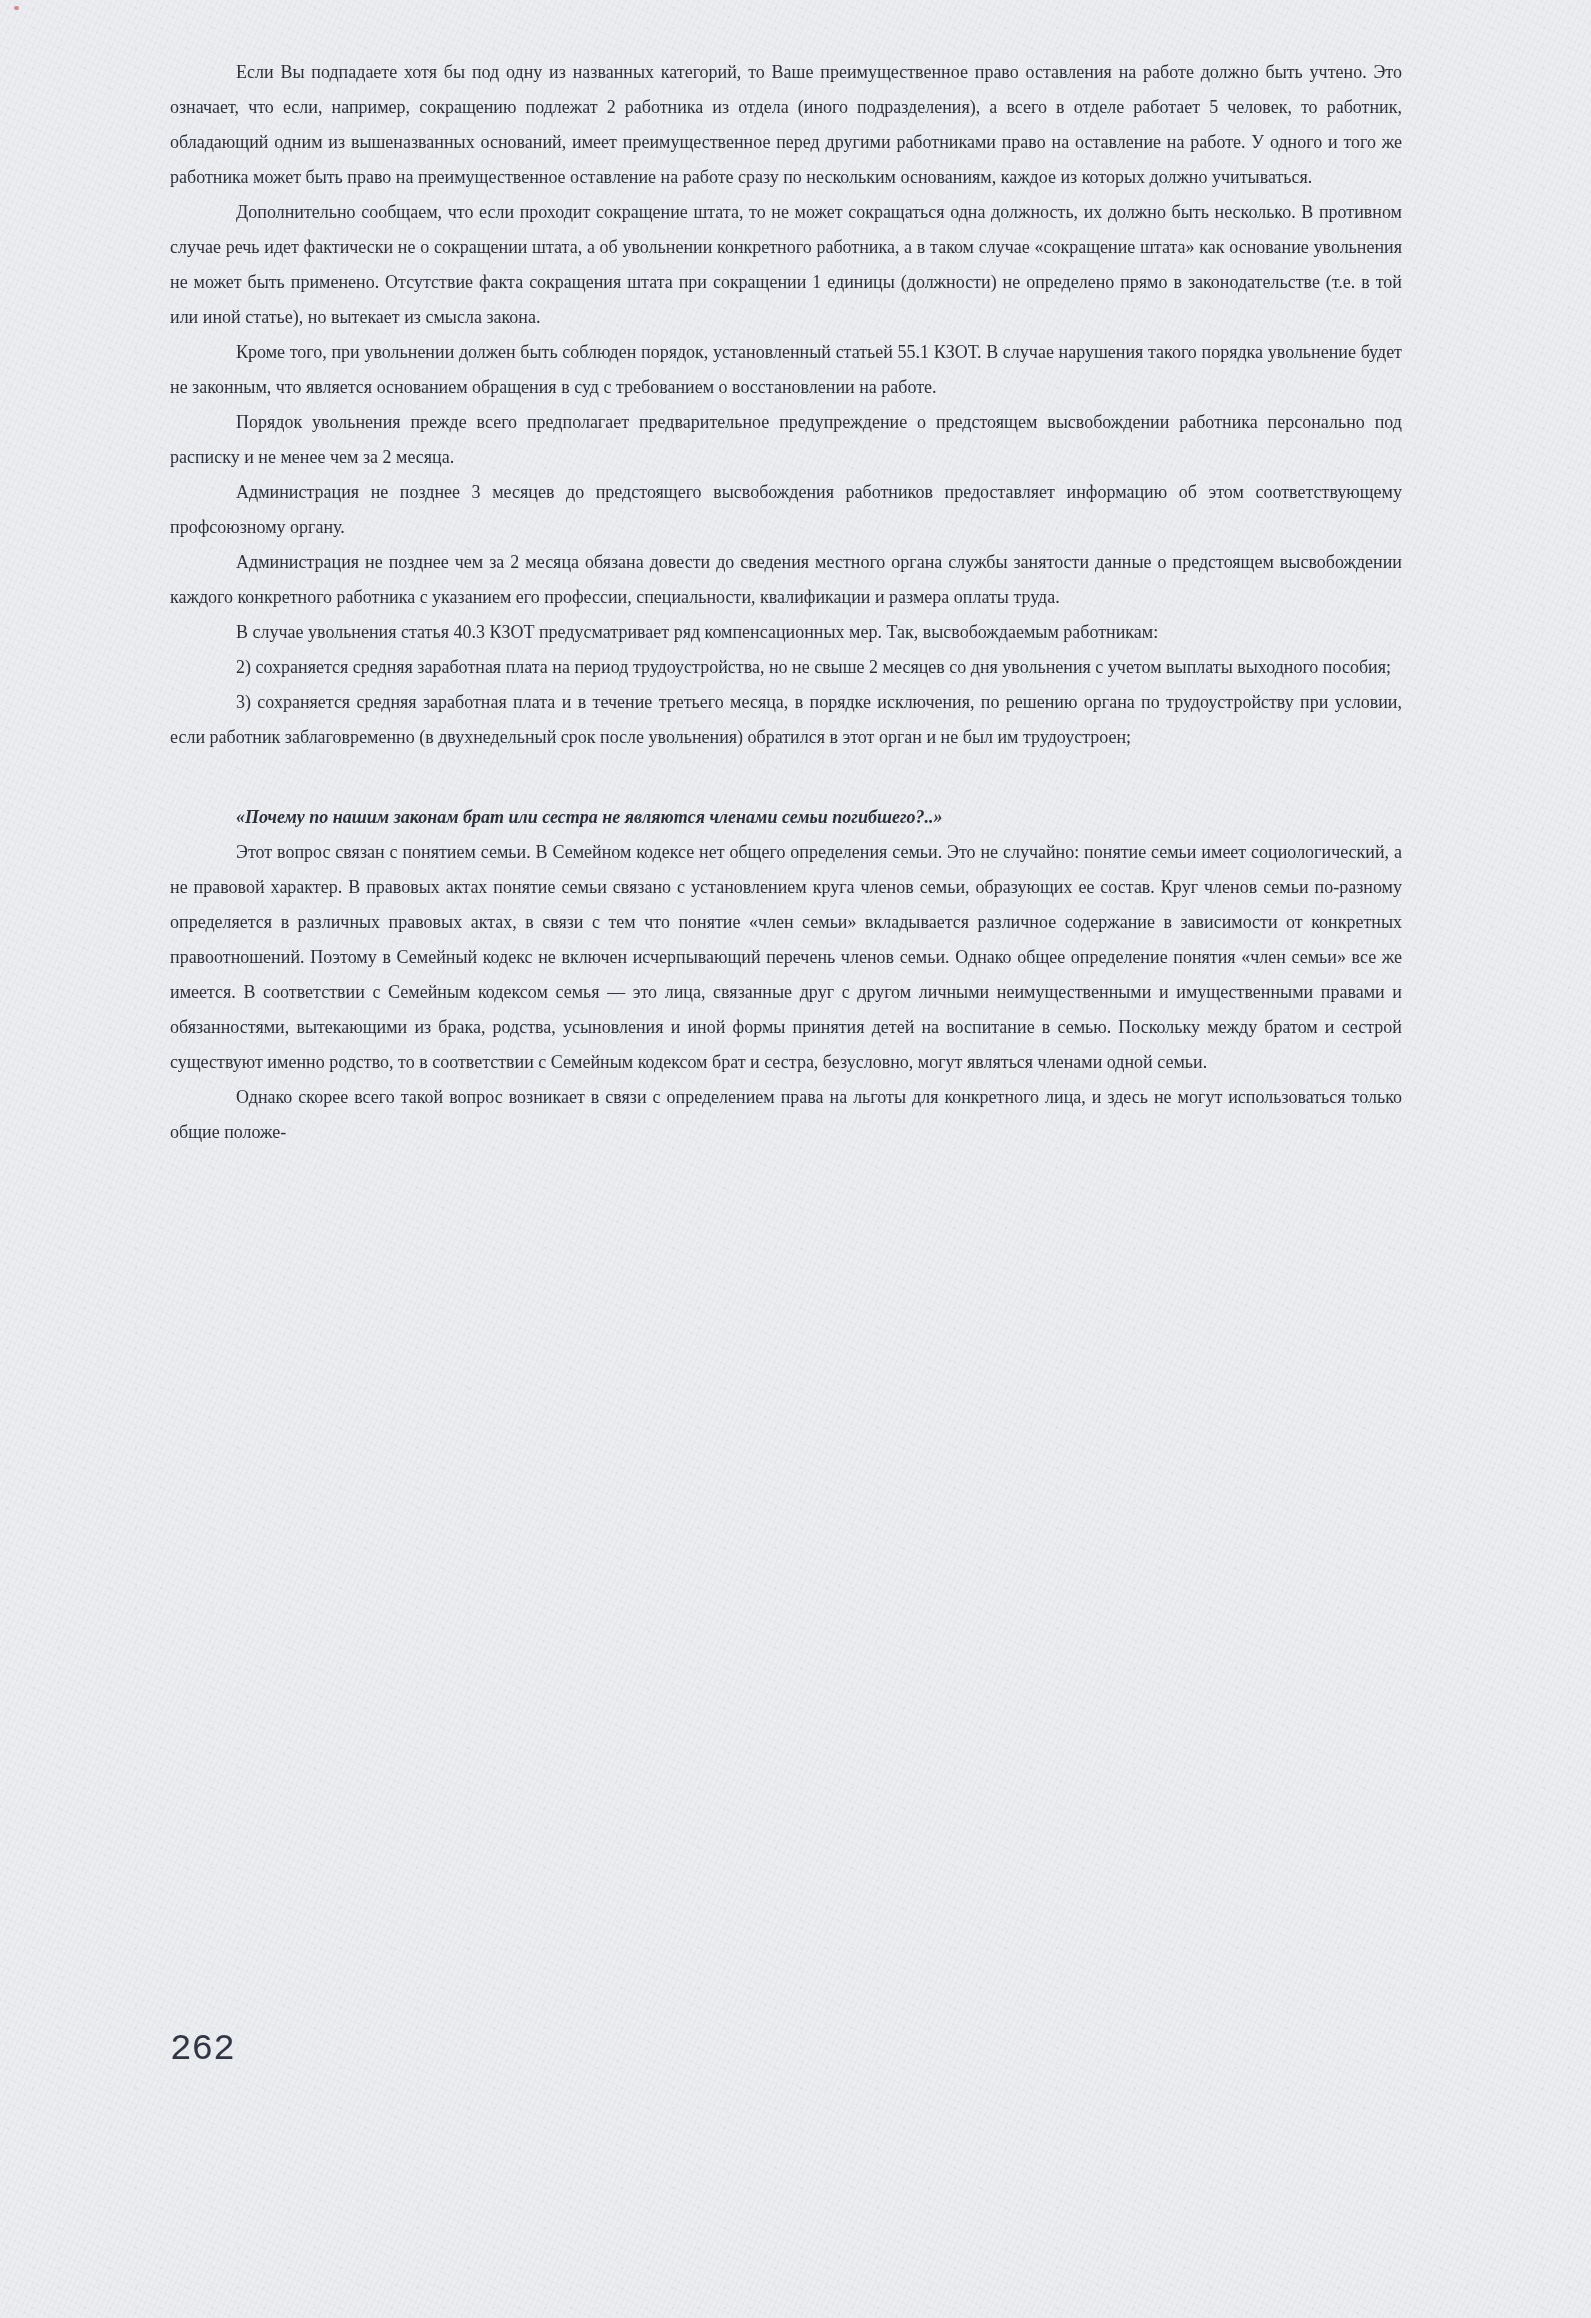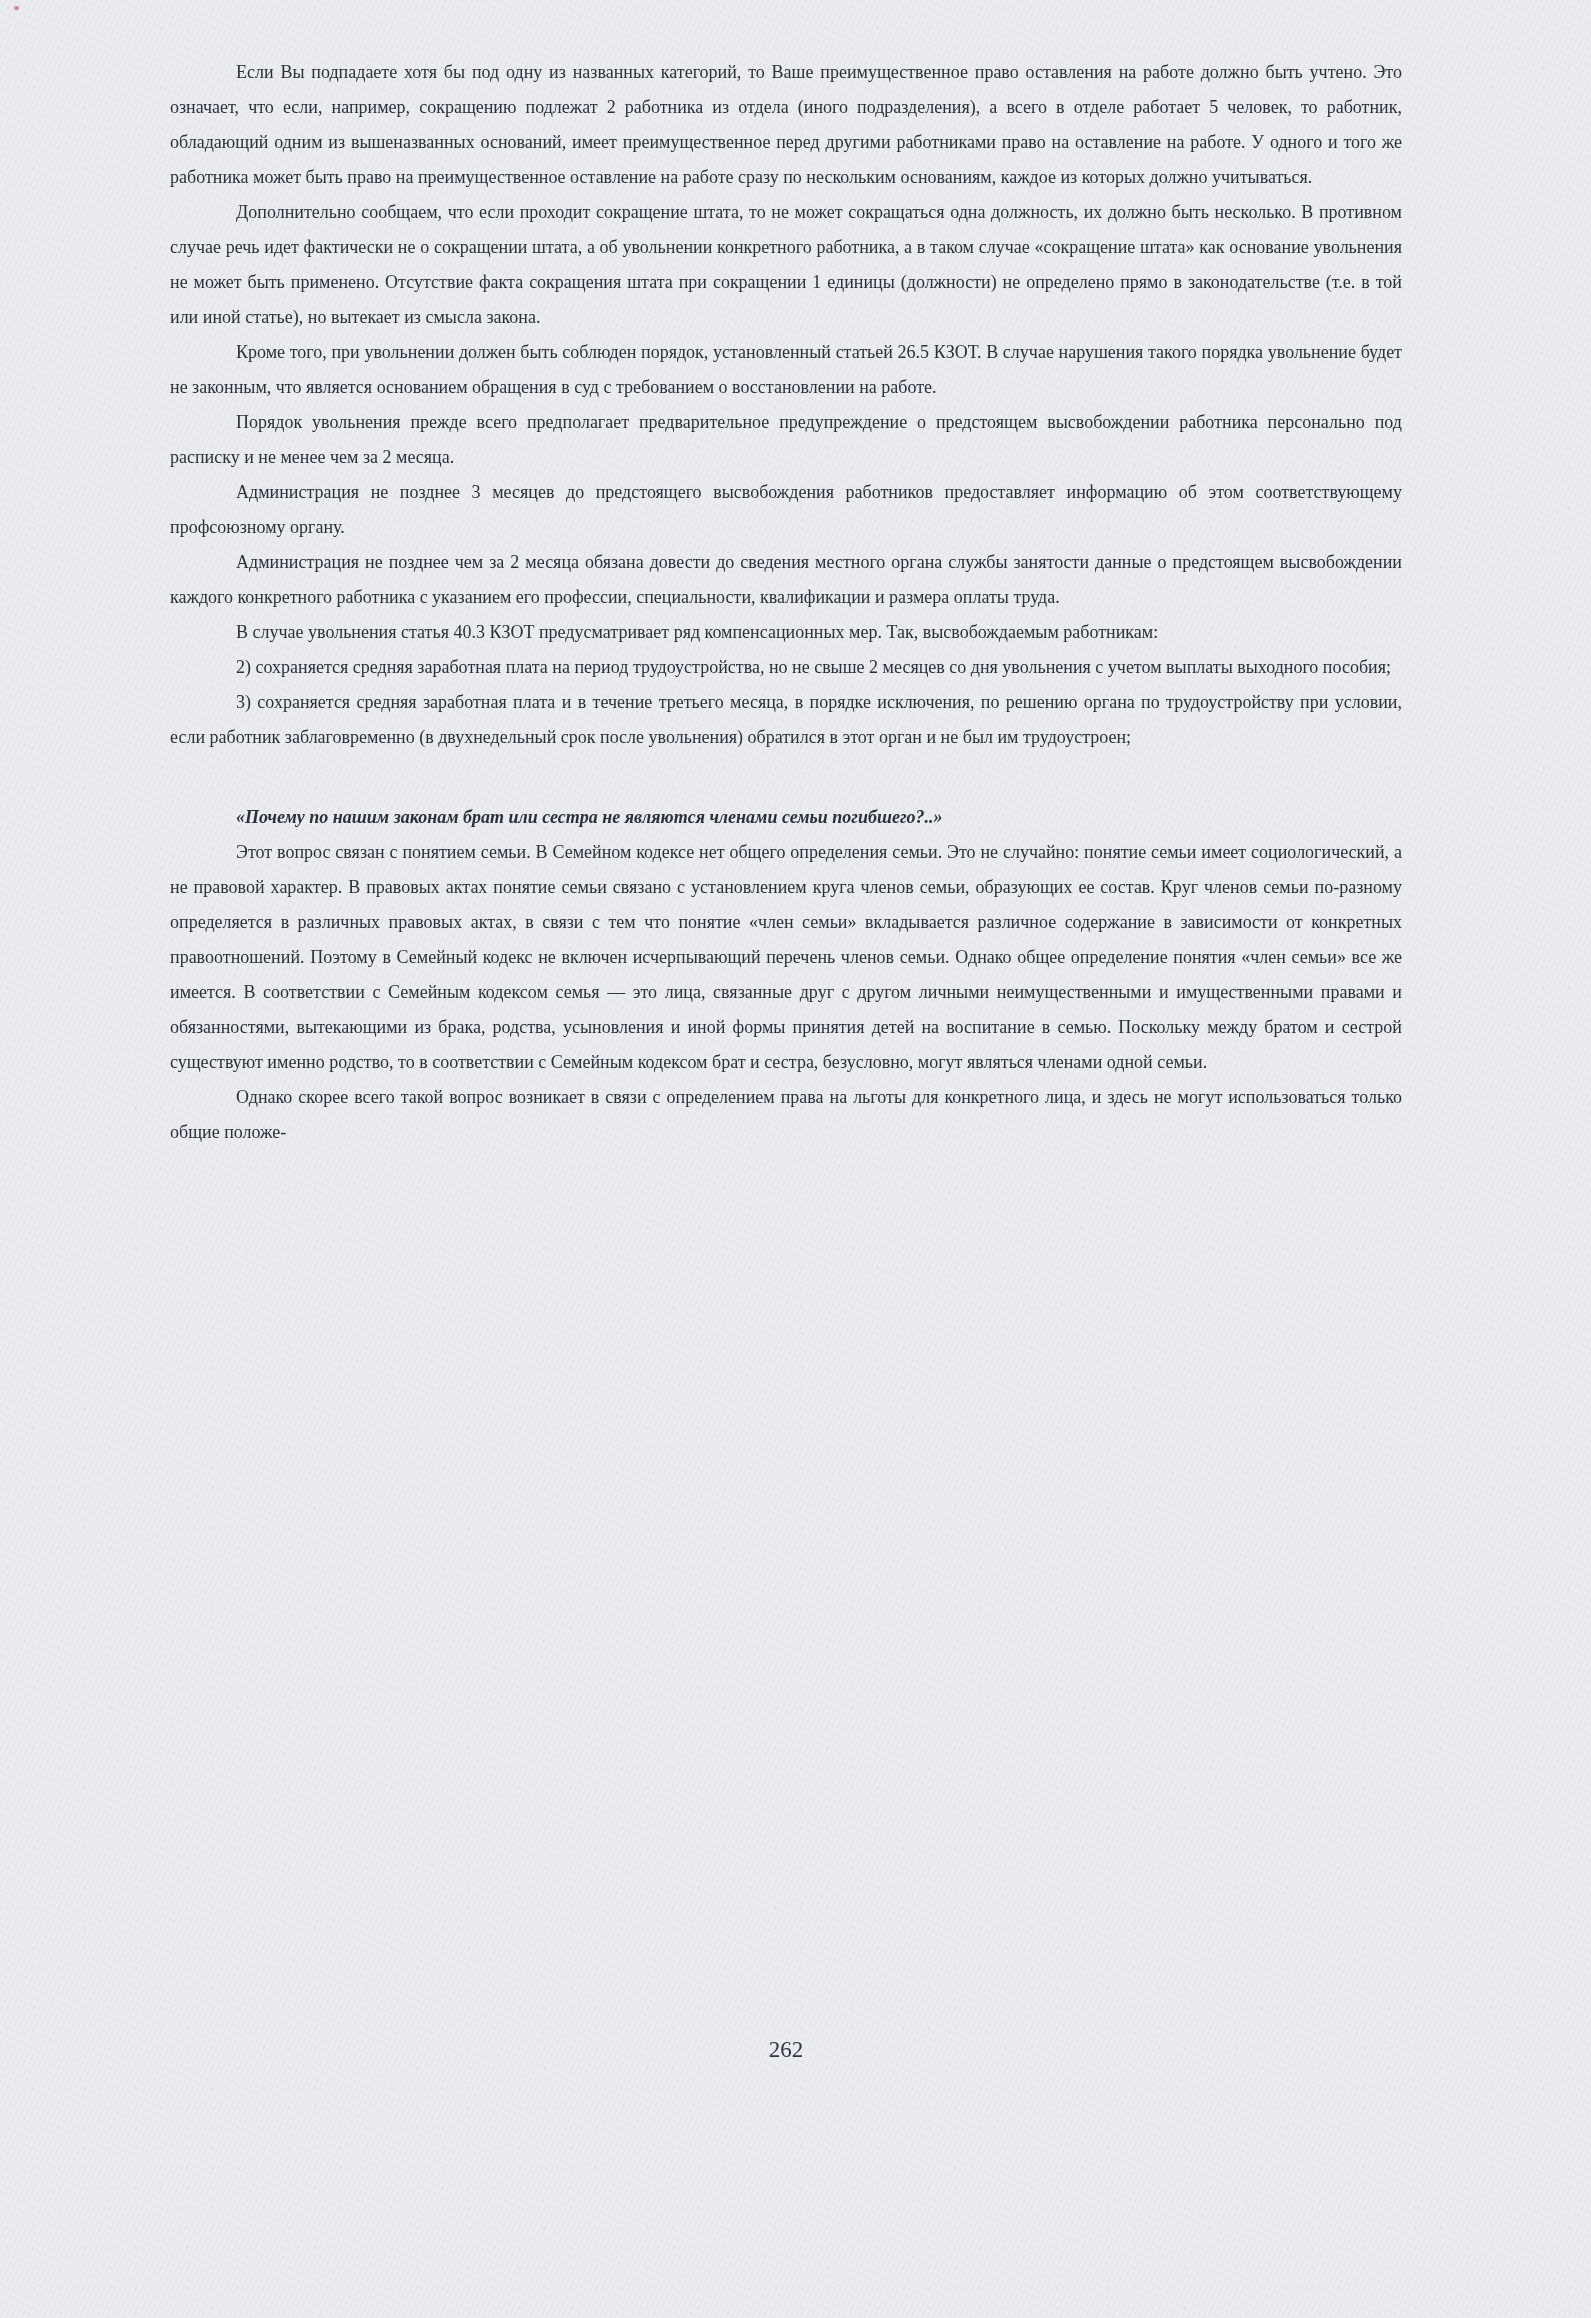--- a/index.html
+++ b/index.html
@@ -45,44 +45,45 @@
   .text-block p.heading {
     margin-top: 45px;
     font-style: italic;
     font-weight: bold;
   }
   .page-number {
     position: absolute;
     left: 170px;
     top: 2032px;
     width: 1232px;
-    text-align: center;
+    text-align: left;
     color: #323644;
-    font-size: 23px;
+    font-size: 36px;
     line-height: 35px;
+    font-family: Liberation Mono, monospace;
   }
   .speck {
     position: absolute;
     left: 14px;
     top: 5.5px;
     width: 4.8px;
     height: 4.8px;
     border-radius: 50%;
     background: rgba(190, 60, 60, 0.55);
   }
 </style>
 </head>
 <body>
 
 <div class="page">
   <span class="speck"></span>
   <main class="text-block">
       <p class="body">Если Вы подпадаете хотя бы под одну из названных категорий, то Ваше преимущественное право оставления на работе должно быть учтено. Это означает, что если, например, сокращению подлежат 2 работника из отдела (иного подразделения), а всего в отделе работает 5 человек, то работник, обладающий одним из вышеназванных оснований, имеет преимущественное перед другими работниками право на оставление на работе. У одного и того же работника может быть право на преимущественное оставление на работе сразу по нескольким основаниям, каждое из которых должно учитываться.</p>
       <p class="body">Дополнительно сообщаем, что если проходит сокращение штата, то не может сокращаться одна должность, их должно быть несколько. В противном случае речь идет фактически не о сокращении штата, а об увольнении конкретного работника, а в таком случае «сокращение штата» как основание увольнения не может быть применено. Отсутствие факта сокращения штата при сокращении 1 единицы (должности) не определено прямо в законодательстве (т.е. в той или иной статье), но вытекает из смысла закона.</p>
-      <p class="body">Кроме того, при увольнении должен быть соблюден порядок, установленный статьей 26.5 КЗОТ. В случае нарушения такого порядка увольнение будет не законным, что является основанием обращения в суд с требованием о восстановлении на работе.</p>
+      <p class="body">Кроме того, при увольнении должен быть соблюден порядок, установленный статьей 55.1 КЗОТ. В случае нарушения такого порядка увольнение будет не законным, что является основанием обращения в суд с требованием о восстановлении на работе.</p>
       <p class="body">Порядок увольнения прежде всего предполагает предварительное предупреждение о предстоящем высвобождении работника персонально под расписку и не менее чем за 2 месяца.</p>
       <p class="body">Администрация не позднее 3 месяцев до предстоящего высвобождения работников предоставляет информацию об этом соответствующему профсоюзному органу.</p>
       <p class="body">Администрация не позднее чем за 2 месяца обязана довести до сведения местного органа службы занятости данные о предстоящем высвобождении каждого конкретного работника с указанием его профессии, специальности, квалификации и размера оплаты труда.</p>
       <p class="body">В случае увольнения статья 40.3 КЗОТ предусматривает ряд компенсационных мер. Так, высвобождаемым работникам:</p>
       <p class="numbered-item">2) сохраняется средняя заработная плата на период трудоустройства, но не свыше 2 месяцев со дня увольнения с учетом выплаты выходного пособия;</p>
       <p class="numbered-item">3) сохраняется средняя заработная плата и в течение третьего месяца, в порядке исключения, по решению органа по трудоустройству при условии, если работник заблаговременно (в двухнедельный срок после увольнения) обратился в этот орган и не был им трудоустроен;</p>
       <p class="heading">«Почему по нашим законам брат или сестра не являются членами семьи погибшего?..»</p>
       <p class="body">Этот вопрос связан с понятием семьи. В Семейном кодексе нет общего определения семьи. Это не случайно: понятие семьи имеет социологический, а не правовой характер. В правовых актах понятие семьи связано с установлением круга членов семьи, образующих ее состав. Круг членов семьи по-разному определяется в различных правовых актах, в связи с тем что понятие «член семьи» вкладывается различное содержание в зависимости от конкретных правоотношений. Поэтому в Семейный кодекс не включен исчерпывающий перечень членов семьи. Однако общее определение понятия «член семьи» все же имеется. В соответствии с Семейным кодексом семья — это лица, связанные друг с другом личными неимущественными и имущественными правами и обязанностями, вытекающими из брака, родства, усыновления и иной формы принятия детей на воспитание в семью. Поскольку между братом и сестрой существуют именно родство, то в соответствии с Семейным кодексом брат и сестра, безусловно, могут являться членами одной семьи.</p>
       <p class="body">Однако скорее всего такой вопрос возникает в связи с определением права на льготы для конкретного лица, и здесь не могут использоваться только общие положе-</p>
     </main>

